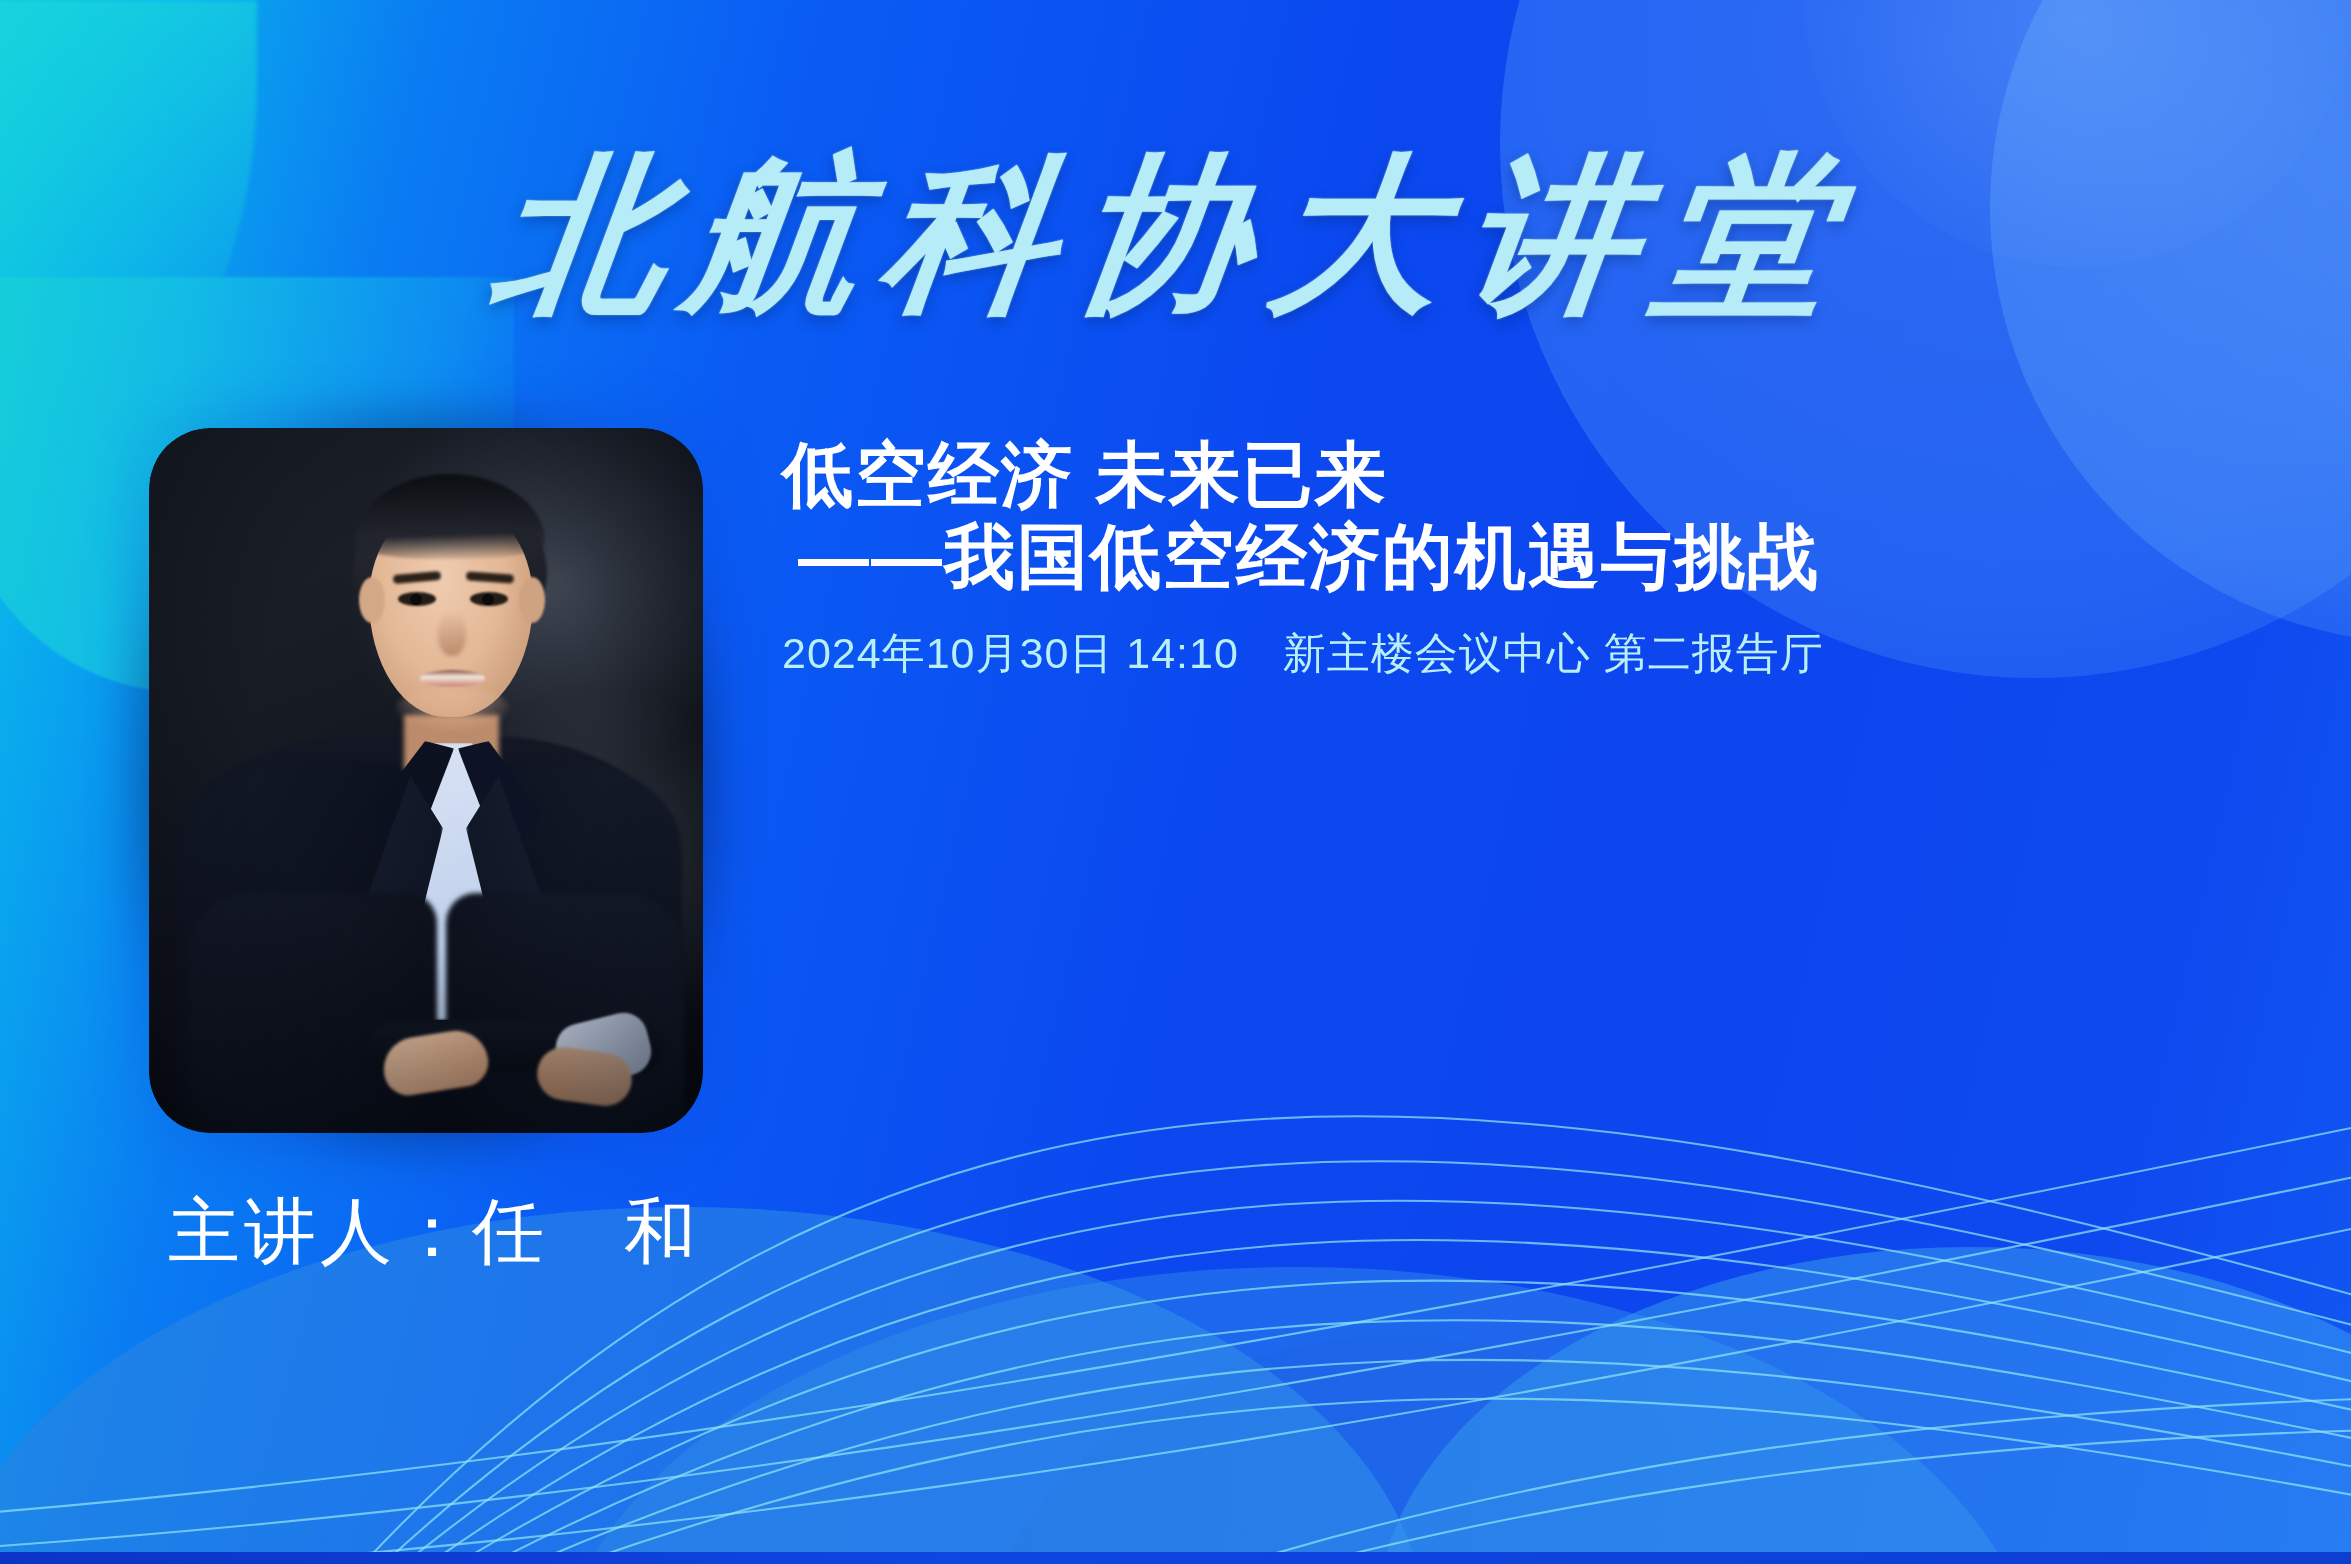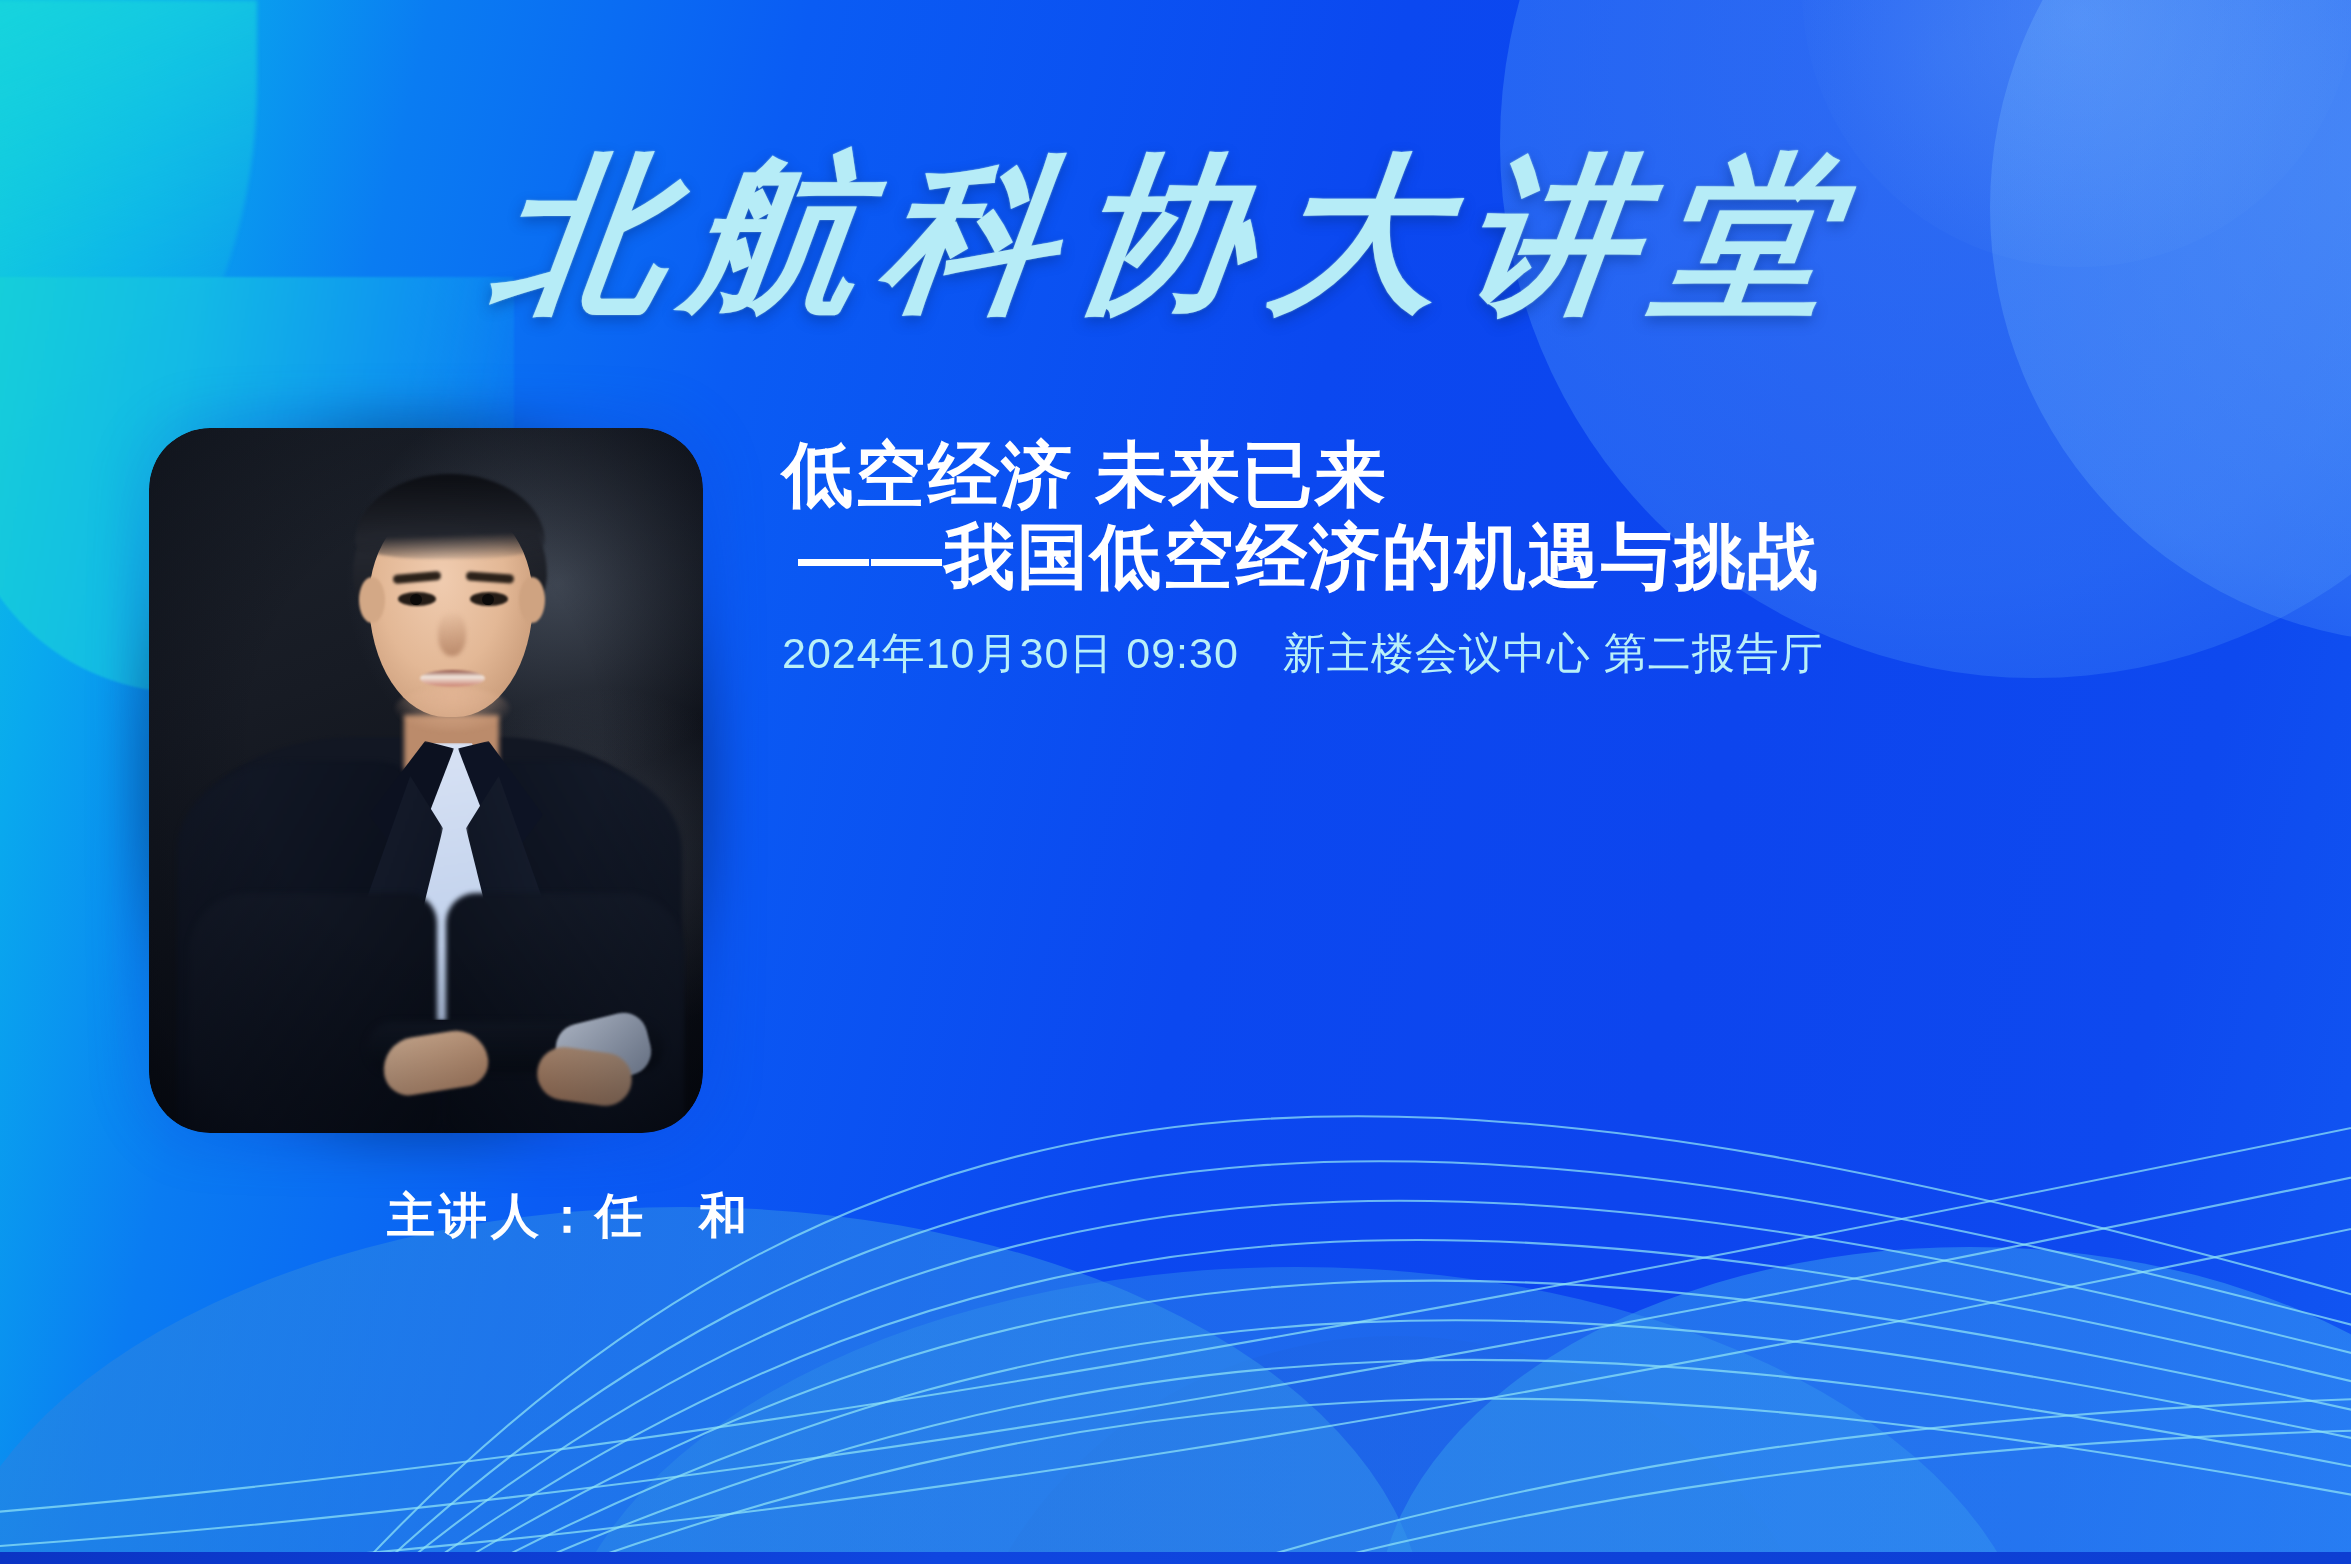--- a/index.html
+++ b/index.html
@@ -130,22 +130,22 @@
   
   #content{position:absolute;left:782px;top:434px;width:1475px;}
   #hl1{font-size:71px;font-weight:700;color:#ffffff;letter-spacing:2px;line-height:1.16;white-space:nowrap;}
   #hl2{font-size:71px;font-weight:700;color:#ffffff;letter-spacing:2px;line-height:1.16;
        padding-left:16px;white-space:nowrap;}
   #meta{margin-top:26px;font-size:43px;color:#b9f0f8;letter-spacing:1px;white-space:nowrap;}
   #abstract{margin-top:53px;font-size:43px;line-height:1.74;color:#ffffff;
             text-align:justify;text-justify:inter-character;font-weight:500;}
 
   
-  #speaker{position:absolute;left:117px;top:1184px;width:634px;text-align:right;
-           font-size:48px;font-weight:700;color:#ffffff;letter-spacing:4px;white-space:nowrap;}
+  #speaker{position:absolute;left:117px;top:1184px;width:634px;text-align:center;
+           font-size:72px;font-weight:400;color:#ffffff;letter-spacing:4px;white-space:nowrap;}
 </style>
 </head>
 <body>
 
 <div id="poster">
 
   <div class="layer">
     <div class="circ" id="circ-a"></div>
     <div class="circ" id="circ-b"></div>
     <div class="circ" id="circ-c"></div>
@@ -211,17 +211,17 @@
       <div class="pz" id="hand-r"></div>
       <div id="vig"></div>
     </div>
   </div>
 
   <div id="speaker">主讲人：任　和</div>
 
   <div id="content">
     <div id="hl1">低空经济 未来已来</div>
     <div id="hl2">——我国低空经济的机遇与挑战</div>
-    <div id="meta">2024年10月30日 09:30　新主楼会议中心 第二报告厅</div>
+    <div id="meta">2024年10月30日 14:10　新主楼会议中心 第二报告厅</div>
   </div>
 
 </div>
 
 
 </body></html>

